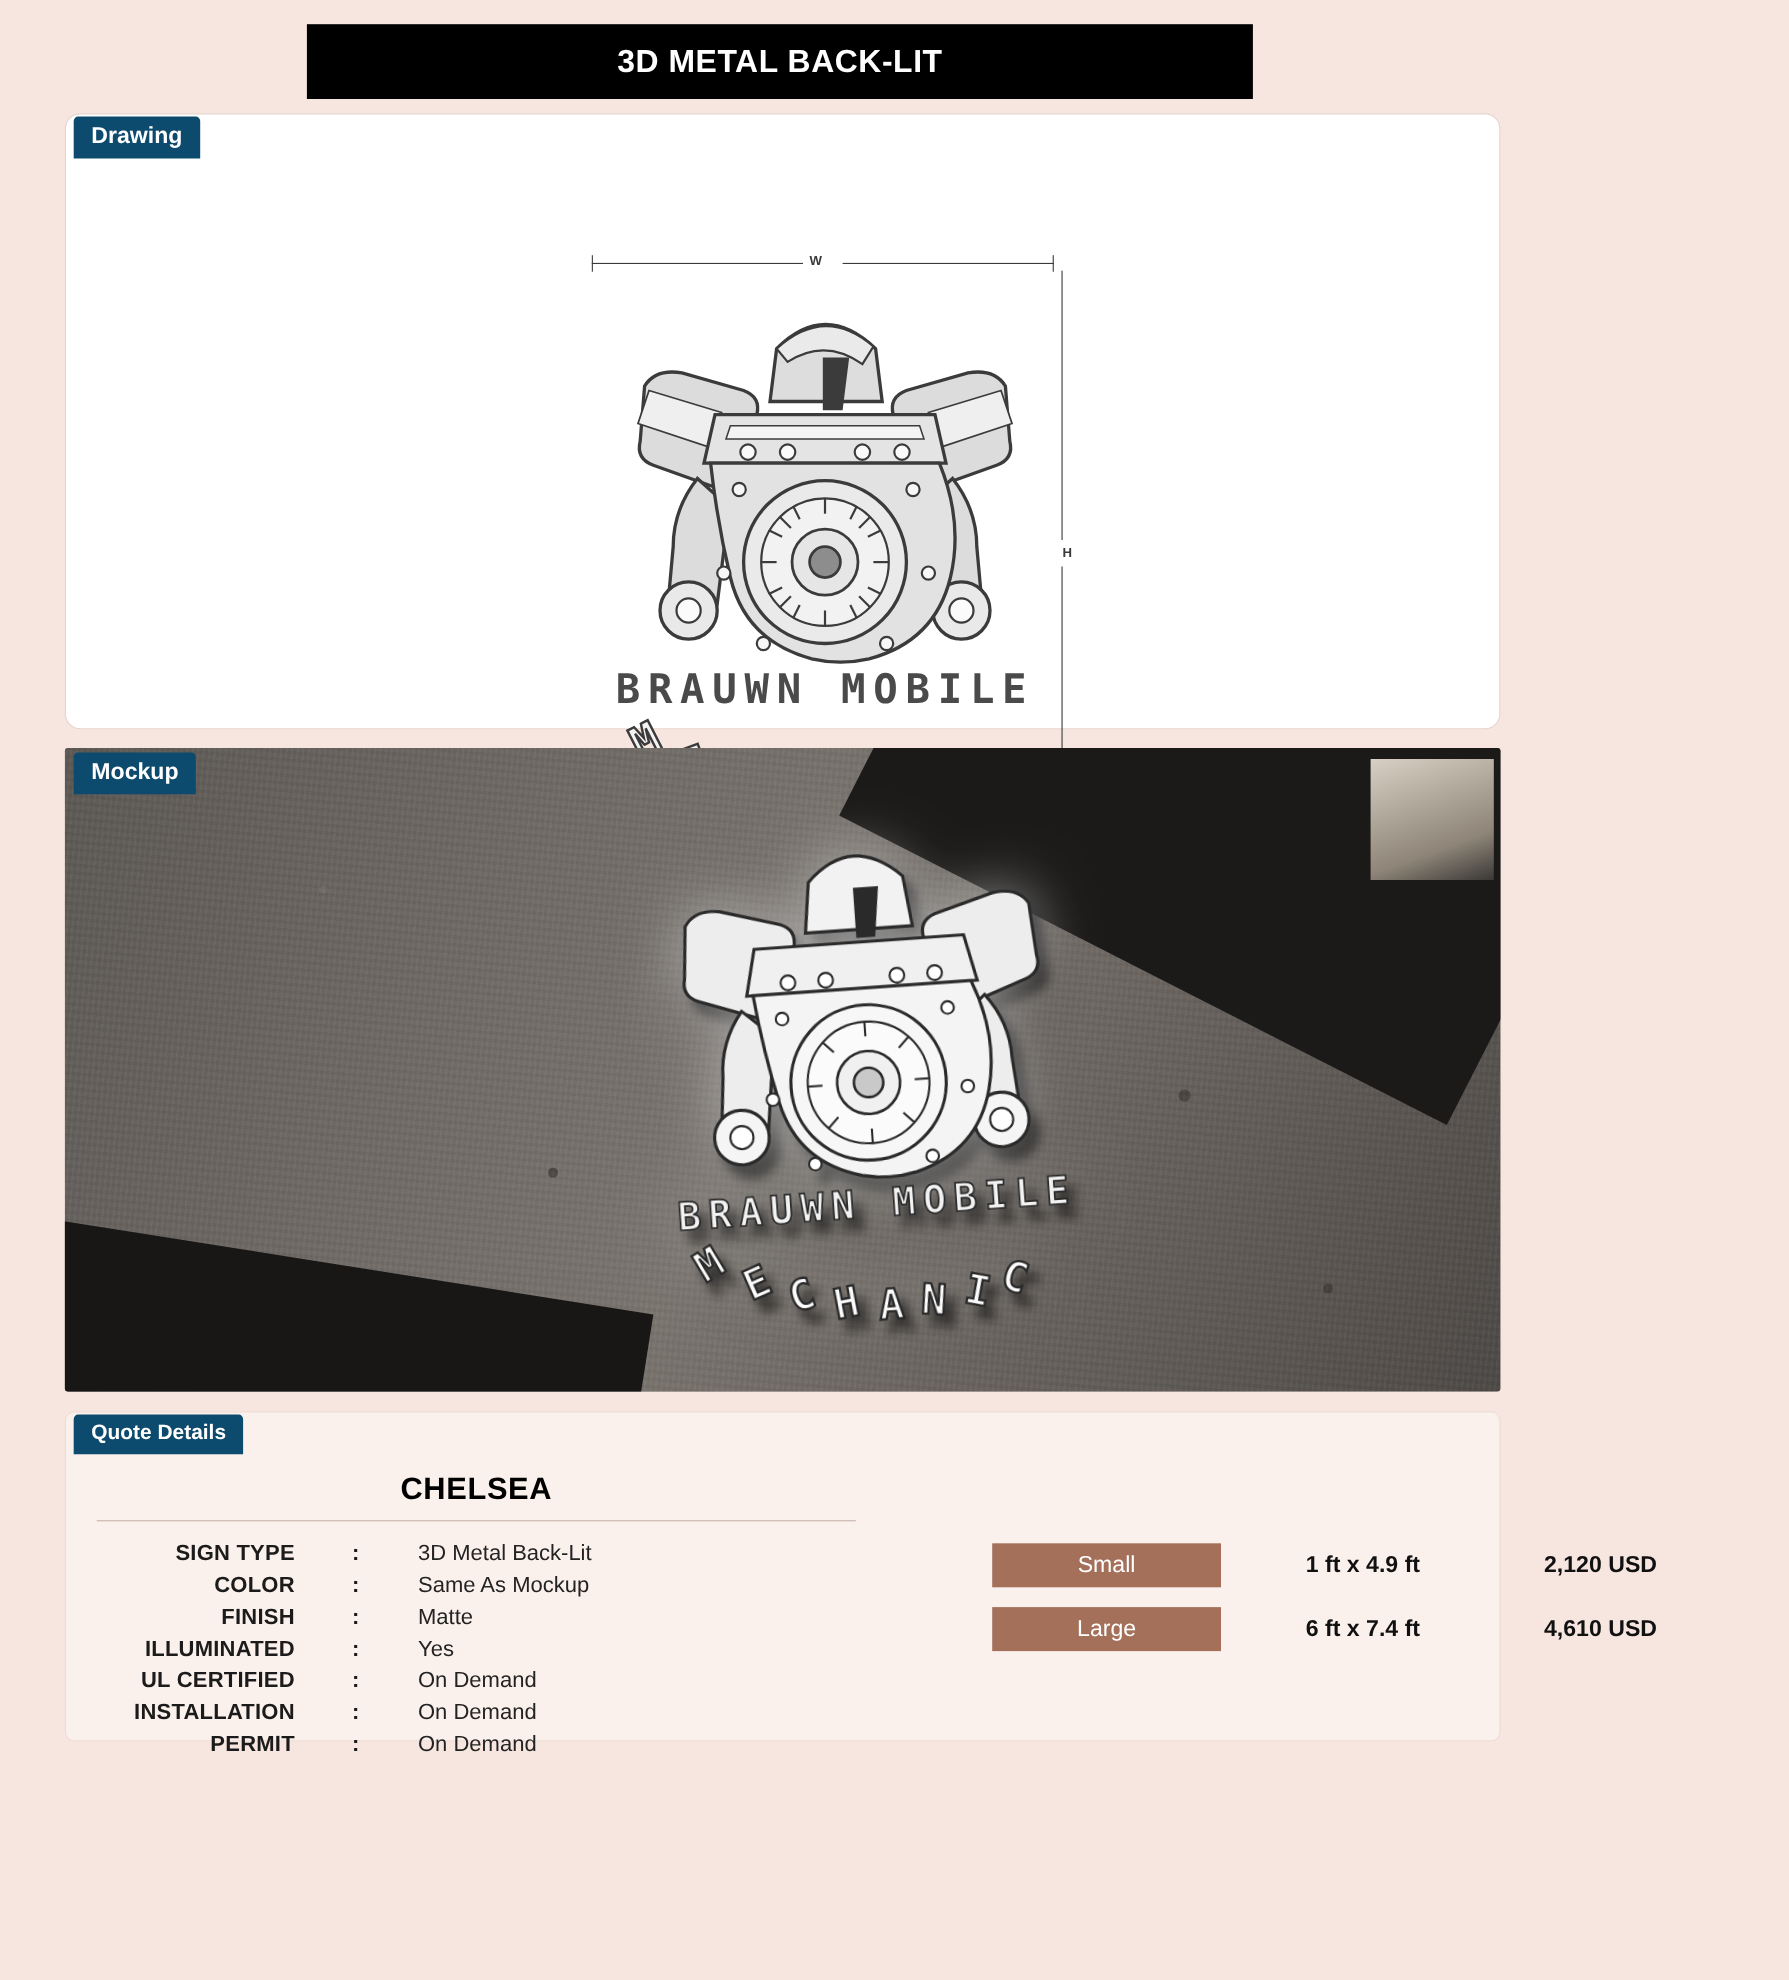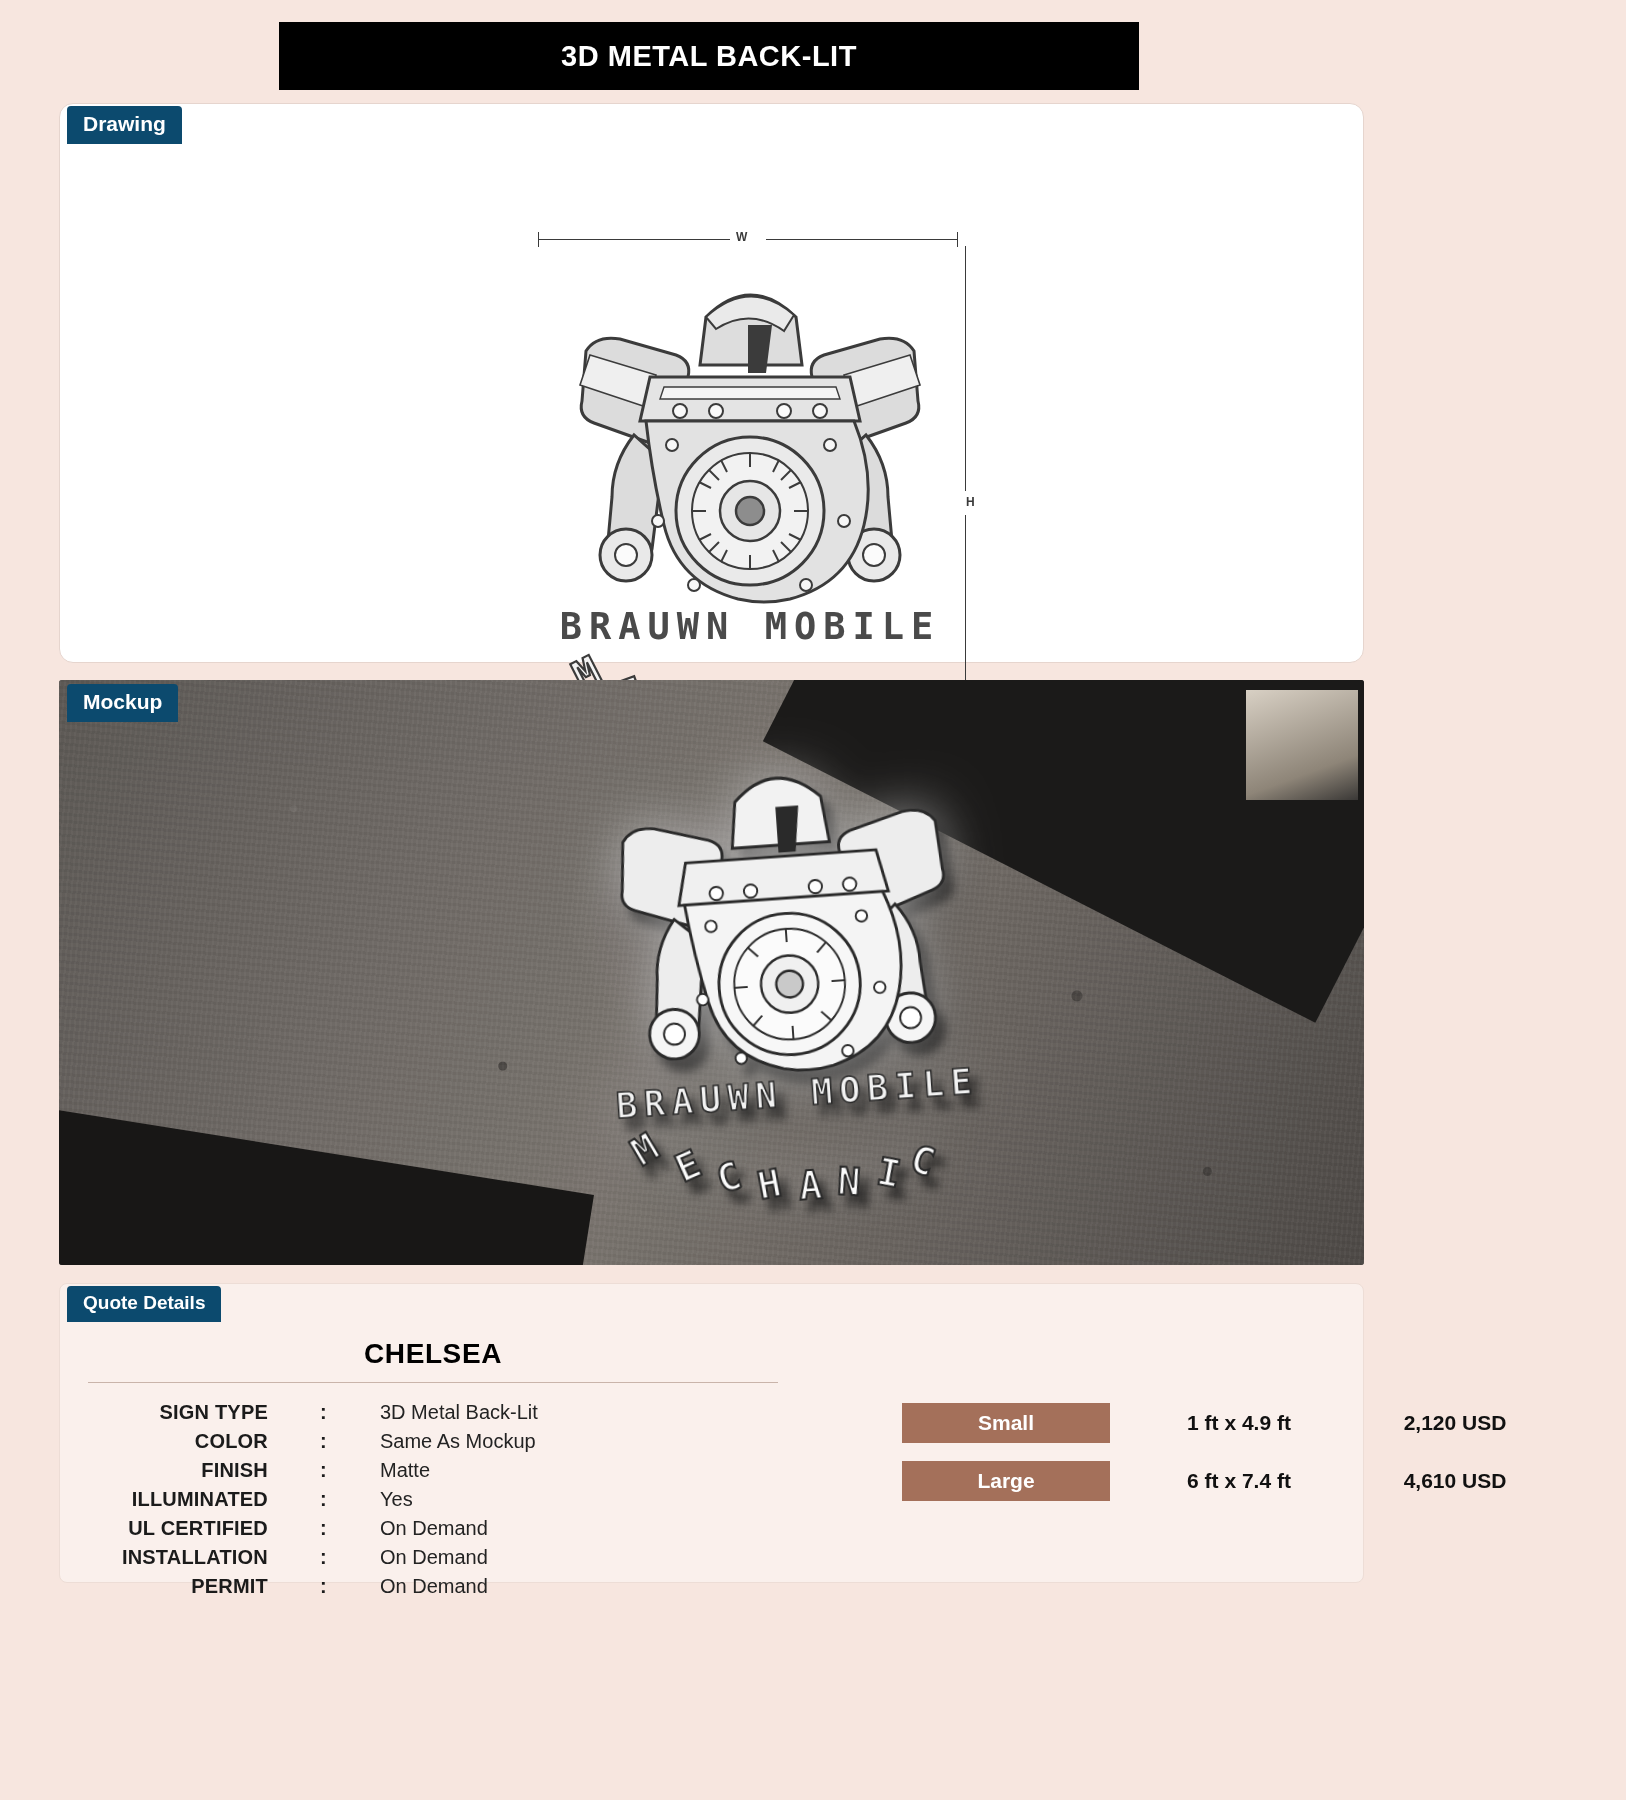--- a/index.html
+++ b/index.html
@@ -296,21 +296,21 @@
     align-items: center;
     height: 50px;
     margin-top: 8px;
   }
   .pt-row .sz {
     width: 208px;
     height: 40px;
     background: #a4705a;
     color: #fff;
     font-size: 21px;
-    font-weight: bold;
+    font-weight: normal;
     display: flex;
     align-items: center;
     justify-content: center;
   }
   .pt-row .dm, .pt-row .pr {
     font-size: 21px;
     font-weight: bold;
     color: #111;
     text-align: center;
   }

